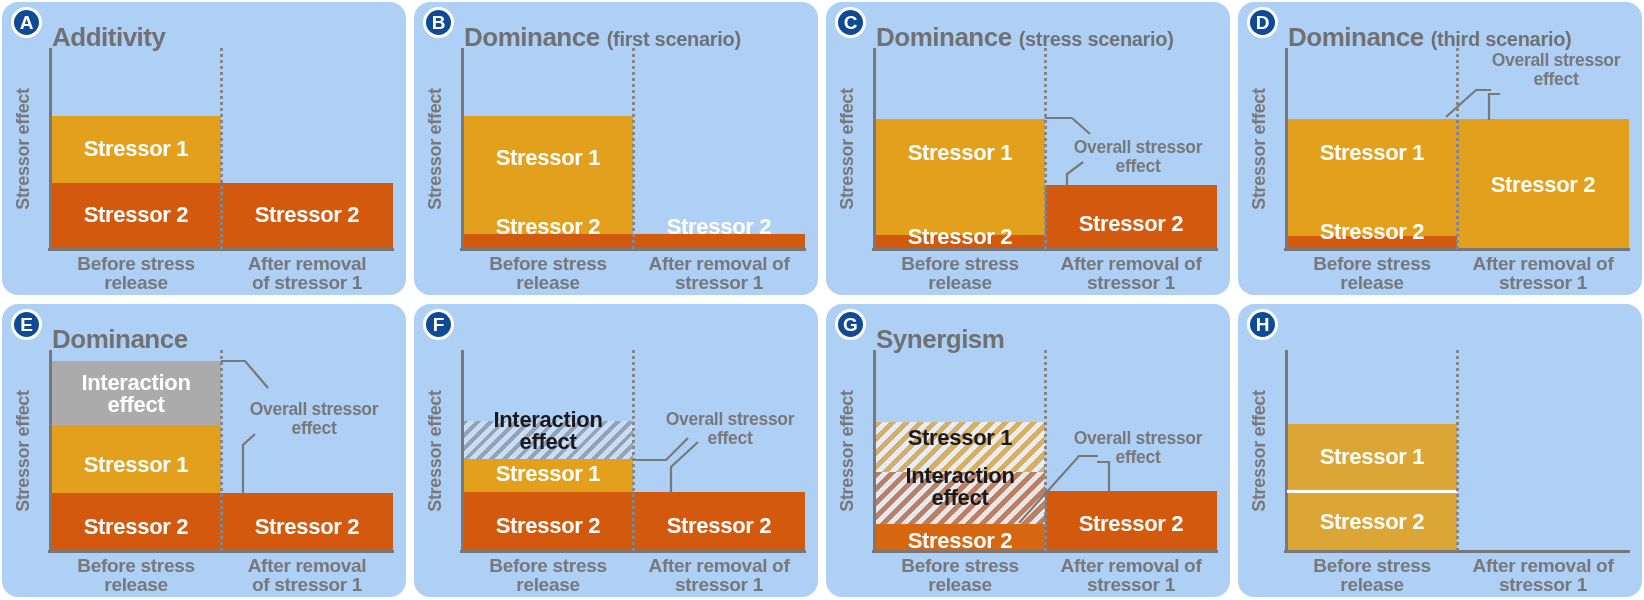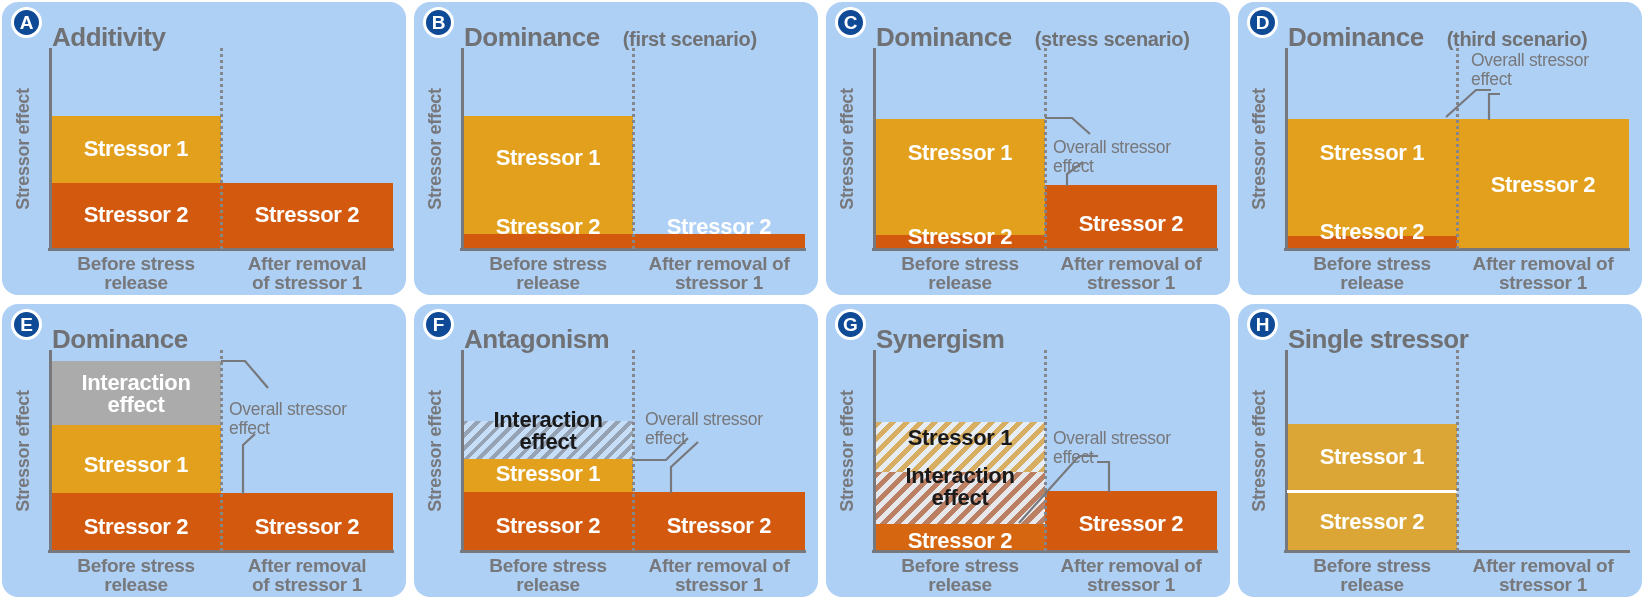--- a/index.html
+++ b/index.html
@@ -8,40 +8,40 @@
   }
   *{box-sizing:border-box}
   body{margin:0;background:#fff;width:1644px;height:600px;font-family:"Liberation Sans",sans-serif;}
   .grid{display:grid;grid-template-columns:repeat(4,404px);grid-template-rows:293px 293px;gap:9px 8px;padding:2px;}
   .panel{position:relative;background:var(--bg);border-radius:16px;overflow:hidden;}
   .badge{position:absolute;top:5px;left:9px;width:31px;height:31px;border-radius:50%;
     background:#0F4A96;border:3px solid #fff;color:#fff;font-weight:bold;font-size:19px;
     display:flex;align-items:center;justify-content:center;z-index:5;}
   .title{position:absolute;top:20px;left:50px;font-size:26px;font-weight:bold;color:var(--txt);
     letter-spacing:-0.5px;white-space:nowrap;z-index:5;}
-  .subtitle{font-size:20px;font-weight:bold;margin-left:23px;letter-spacing:-0.3px;}
+  .subtitle{font-size:20px;font-weight:bold;margin-left:7px;letter-spacing:-0.3px;}
   .yaxis{position:absolute;left:47px;top:46px;width:3px;height:201px;background:var(--axis);z-index:2;}
   .xaxis{position:absolute;left:46px;top:246px;width:346px;height:3px;background:var(--axis);z-index:2;}
   .dotline{position:absolute;left:218px;top:46px;height:201px;width:0;border-left:3px dotted #85868A;z-index:3;}
   .ylabel{position:absolute;left:-73px;top:136px;width:190px;height:22px;text-align:center;
     transform:rotate(-90deg);font-size:18px;font-weight:bold;color:var(--axis);letter-spacing:-0.3px;z-index:2;}
   .seg{position:absolute;z-index:1;}
   .segL{left:49px;width:170px;}
   .segR{left:219px;width:172px;}
   .lbl{position:absolute;z-index:4;color:#fff;font-weight:bold;font-size:22px;text-align:center;
     letter-spacing:-0.3px;white-space:nowrap;line-height:22px;}
   .lblL{left:49px;width:170px;}
   .lblR{left:219px;width:172px;}
   .lbl.dark{color:var(--black);}
   .xlab{position:absolute;top:252px;text-align:center;font-size:19px;font-weight:bold;
     color:var(--axis);line-height:19px;letter-spacing:-0.3px;z-index:4;}
   .xlabL{left:49px;width:170px;}
   .xlabR{left:219px;width:172px;}
-  .callout-text{position:absolute;z-index:4;font-size:17.5px;font-weight:normal;color:var(--axis);
-    line-height:19px;width:170px;letter-spacing:-0.3px;}
+  .callout-text{position:absolute;z-index:4;font-size:17.5px;font-weight:bold;color:var(--axis);
+    text-align:center;line-height:19px;width:170px;letter-spacing:-0.3px;}
   svg.callouts{position:absolute;left:0;top:0;width:404px;height:293px;z-index:3;pointer-events:none;}
   svg.callouts polyline{fill:none;stroke:var(--axis);stroke-width:2.2;}
   
   .hatch-blue{background:repeating-linear-gradient(135deg,#96A3B4 0 4px,rgba(255,255,255,0.30) 4px 9px);}
   .hatch-amber{background:repeating-linear-gradient(135deg,#D8AE62 0 5px,#E7EDF5 5px 10px);}
   .hatch-brown{background:repeating-linear-gradient(135deg,#BB7F63 0 5px,#E6E8EC 5px 10px);}
   
   .pA .seg-s1{top:114px;height:67px;background:var(--amber);}
   .pA .seg-s2{top:181px;height:65px;background:var(--orange);}
   .pA .seg-r {top:181px;height:65px;background:var(--orange);}
@@ -234,21 +234,20 @@
         <div>release</div>
       </div>
     <div class="xlab xlabR">
         <div>After removal</div>
         <div>of stressor 1</div>
       </div>
   </div>
 
   <div class="panel pF">
     <div class="badge">F</div>
-    <div class="title"><span>Antagonism</span></div>
     <div class="ylabel">Stressor effect</div>
     <div class="yaxis"></div>
     <div class="xaxis"></div>
     <div class="seg segL seg-int hatch-blue"></div>
     <div class="seg segL seg-s1"></div>
     <div class="seg segL seg-s2"></div>
     <div class="seg segR seg-r"></div>
     <div class="dotline"></div>
     <svg class="callouts" viewBox="0 0 404 293">
       <polyline points="219,156 252,156 274,134"></polyline>
@@ -306,21 +305,20 @@
         <div>release</div>
       </div>
     <div class="xlab xlabR">
         <div>After removal of</div>
         <div>stressor 1</div>
       </div>
   </div>
 
   <div class="panel pH">
     <div class="badge">H</div>
-    <div class="title"><span>Single stressor</span></div>
     <div class="ylabel">Stressor effect</div>
     <div class="yaxis"></div>
     <div class="xaxis"></div>
     <div class="seg segL seg-s1"></div>
     <div class="seg segL seg-s2"></div>
     <div class="divider"></div>
     <div class="dotline"></div>
     <div class="lbl lblL lbl-s1">Stressor 1</div>
     <div class="lbl lblL lbl-s2">Stressor 2</div>
     <div class="xlab xlabL">

